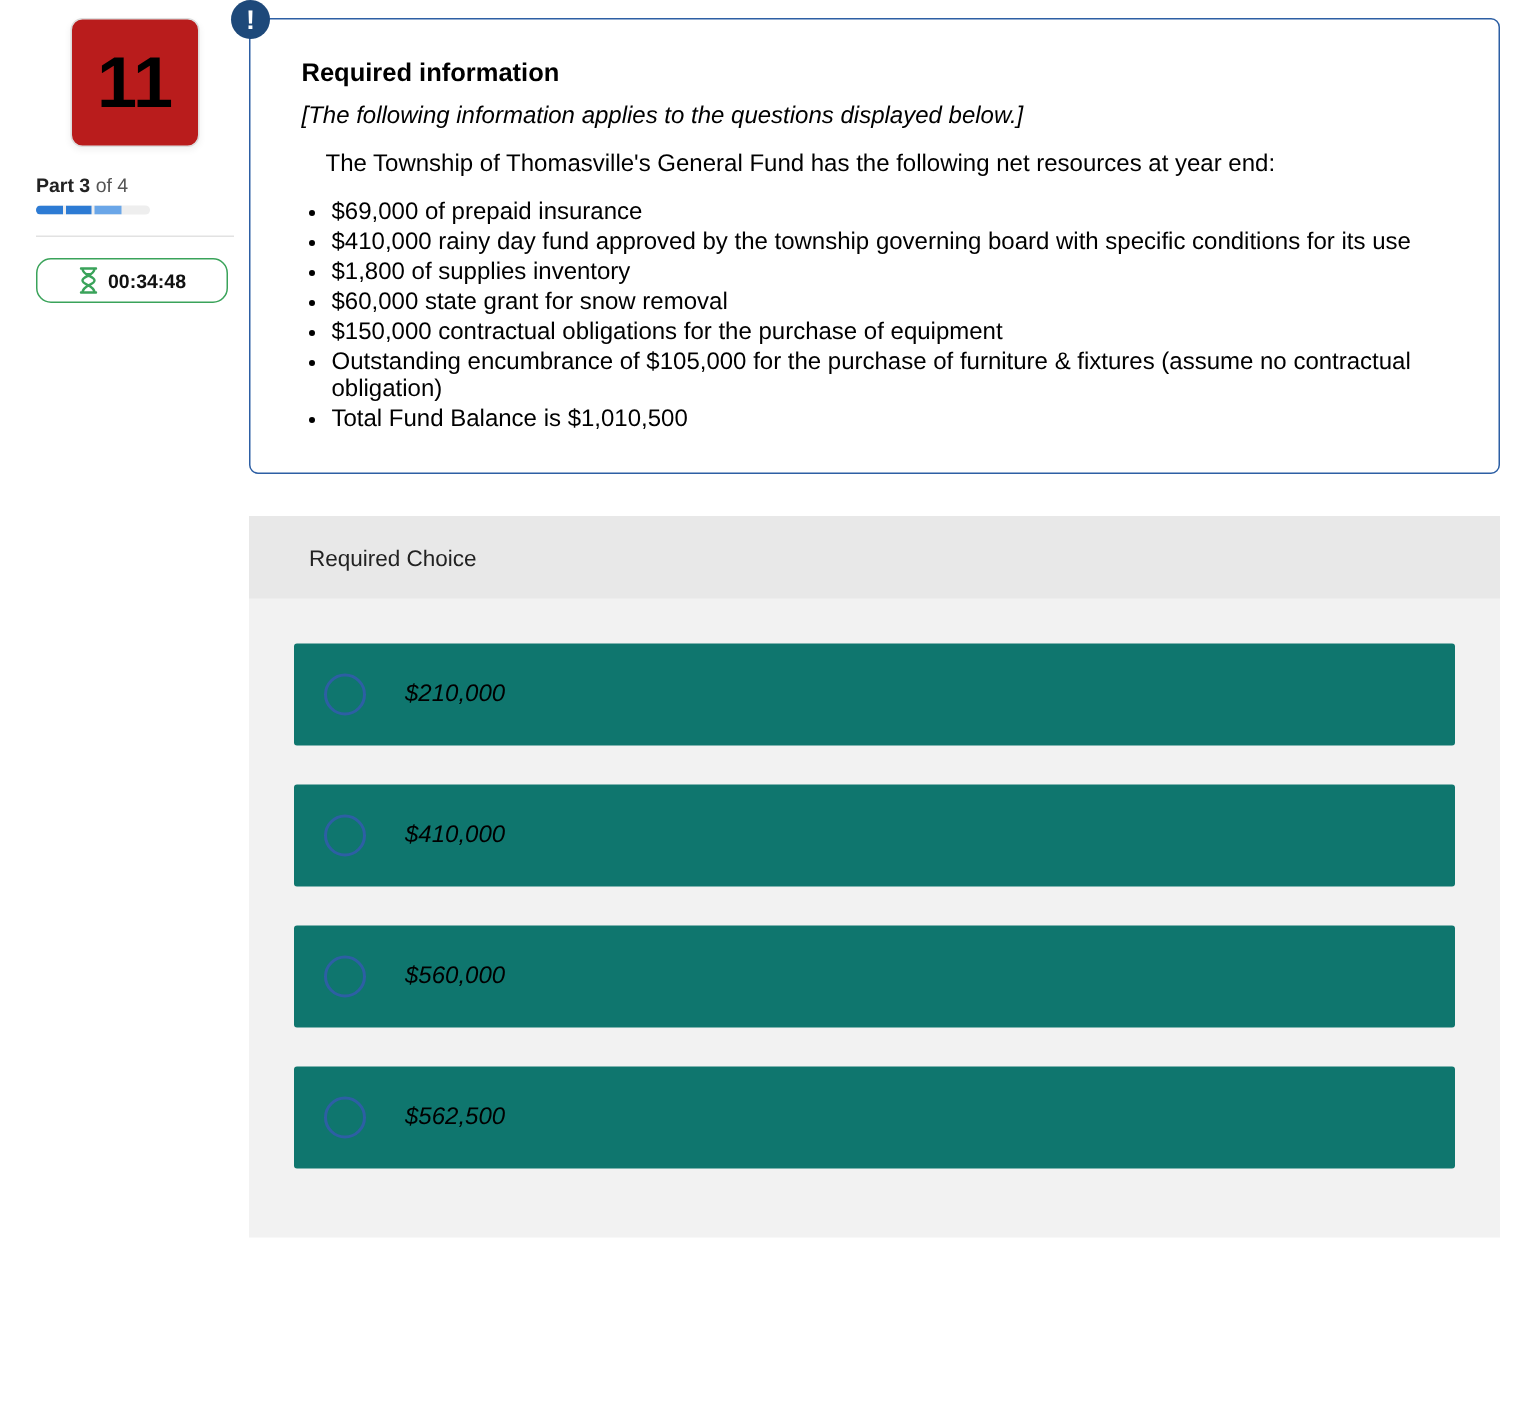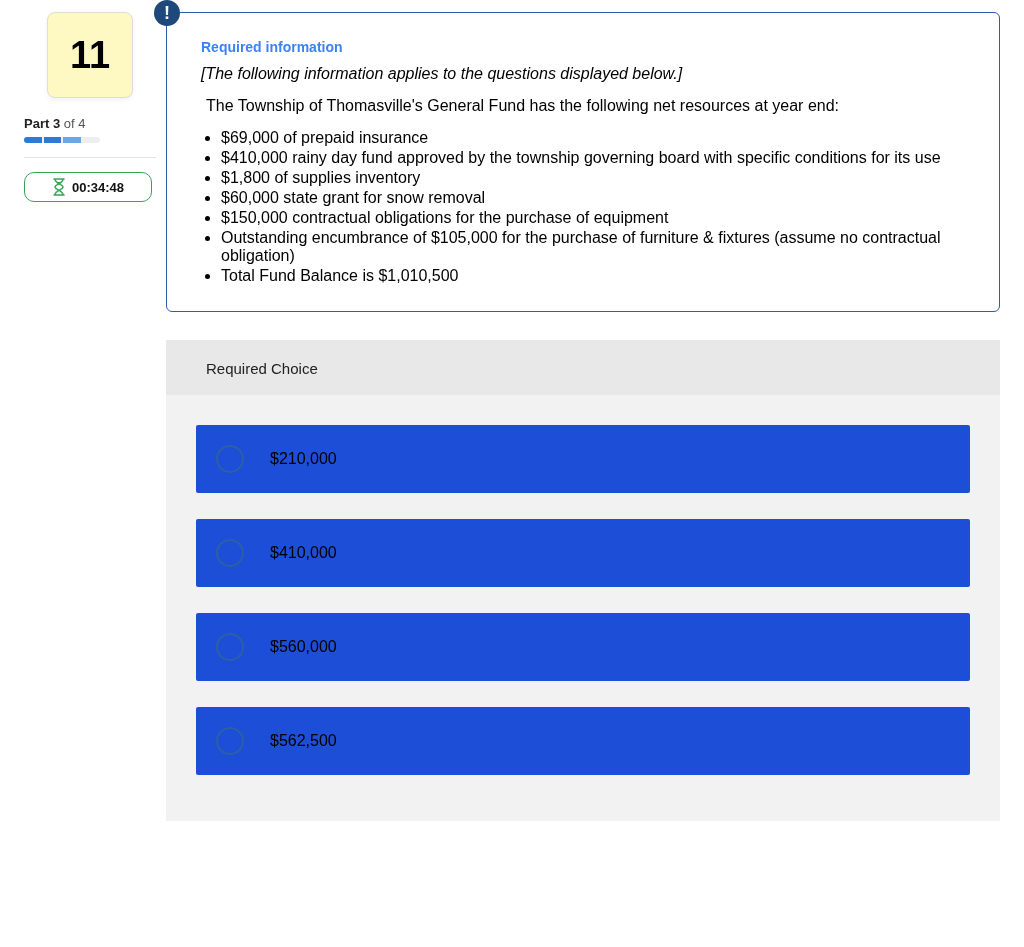--- a/index.html
+++ b/index.html
@@ -26,23 +26,23 @@
   .qnum-card {
     width: 86px;
     height: 86px;
     margin: 0 auto 18px auto;
     border: 1px solid #ddd;
     border-radius: 8px;
     box-shadow: 0 2px 5px rgba(0,0,0,0.06);
     display: flex;
     align-items: center;
     justify-content: center;
-    font-size: 38px;
+    font-size: 48px;
     font-weight: 600;
-    background: #fef9c3;
+    background: #b91c1c;
   }
   .part-label {
     font-size: 13px;
     color: #555;
     margin: 0 0 6px 0;
   }
   .part-label .bold { font-weight: 700; color: #222; }
   .progress-wrap {
     width: 76px;
     height: 6px;
@@ -94,56 +94,57 @@
     background: #1e497a;
     color: #fff;
     display: flex;
     align-items: center;
     justify-content: center;
     font-weight: 700;
     font-size: 18px;
     line-height: 1;
   }
   .info-title {
-    color: #3b82f6;
+    color: #000000;
     font-weight: 700;
-    font-size: 14px;
+    font-size: 17px;
     margin: 0 0 10px 0;
   }
   .info-sub {
     font-style: italic;
     margin: 0 0 14px 0;
   }
-  .info-intro { margin: 0 0 14px 5px; }
+  .info-intro { margin: 0 0 14px 16px; }
   .bullets {
     margin: 0;
     padding-left: 20px;
   }
   .bullets li { margin: 2px 0; }
   .question-text {
     margin: 0 0 48px 0;
     font-size: 17px;
   }
   .mc-block { background: #f2f2f2; padding-bottom: 20px; }
   .mc-header {
     padding: 20px 40px 18px 40px;
     background: #e8e8e8;
     font-size: 15px;
     color: #222;
   }
   .mc-options { padding: 30px 30px 0 30px; }
   .option {
-    background: #1d4ed8;
+    background: #0f766e;
     border-radius: 2px;
     padding: 20px 20px;
     margin-bottom: 26px;
     display: flex;
     align-items: center;
     gap: 26px;
     cursor: pointer;
+    font-style: italic;
   }
   .radio-ring {
     width: 28px;
     height: 28px;
     border: 2px solid #2d5fa4;
     border-radius: 50%;
     flex: 0 0 28px;
   }
   .option-label { font-size: 16px; }
 </style>

